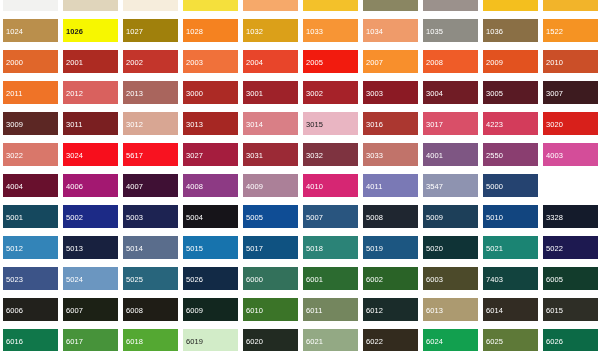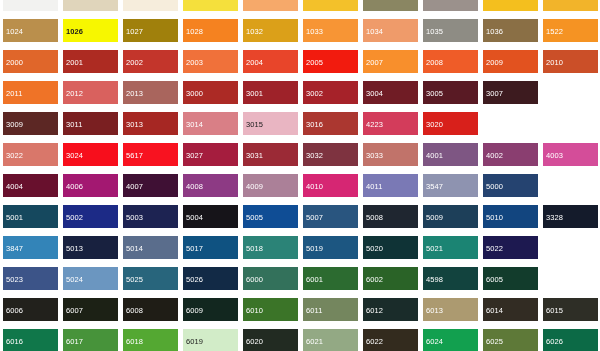--- a/index.html
+++ b/index.html
@@ -199,20 +199,24 @@
       </div>
       <div class="swatch light">
         <span class="chip" style="background: rgb(158, 34, 41);"></span>
         <span class="code">3001</span>
       </div>
       <div class="swatch light">
         <span class="chip" style="background: rgb(166, 34, 41);"></span>
         <span class="code">3002</span>
       </div>
       <div class="swatch light">
+        <span class="chip" style="background: rgb(139, 26, 36);"></span>
+        <span class="code">3003</span>
+      </div>
+      <div class="swatch light">
         <span class="chip" style="background: rgb(112, 28, 37);"></span>
         <span class="code">3004</span>
       </div>
       <div class="swatch light">
         <span class="chip" style="background: rgb(89, 26, 36);"></span>
         <span class="code">3005</span>
       </div>
       <div class="swatch light">
         <span class="chip" style="background: rgb(61, 27, 31);"></span>
         <span class="code">3007</span>
@@ -221,36 +225,44 @@
     <div class="row">
       <div class="swatch light">
         <span class="chip" style="background: rgb(92, 39, 36);"></span>
         <span class="code">3009</span>
       </div>
       <div class="swatch light">
         <span class="chip" style="background: rgb(122, 31, 33);"></span>
         <span class="code">3011</span>
       </div>
       <div class="swatch light">
+        <span class="chip" style="background: rgb(216, 166, 147);"></span>
+        <span class="code">3012</span>
+      </div>
+      <div class="swatch light">
         <span class="chip" style="background: rgb(166, 39, 35);"></span>
         <span class="code">3013</span>
       </div>
       <div class="swatch light">
         <span class="chip" style="background: rgb(217, 127, 134);"></span>
         <span class="code">3014</span>
       </div>
       <div class="swatch dark">
         <span class="chip" style="background: rgb(233, 181, 194);"></span>
         <span class="code">3015</span>
       </div>
       <div class="swatch light">
         <span class="chip" style="background: rgb(171, 55, 48);"></span>
         <span class="code">3016</span>
       </div>
       <div class="swatch light">
+        <span class="chip" style="background: rgb(217, 79, 104);"></span>
+        <span class="code">3017</span>
+      </div>
+      <div class="swatch light">
         <span class="chip" style="background: rgb(211, 60, 91);"></span>
         <span class="code">4223</span>
       </div>
       <div class="swatch light">
         <span class="chip" style="background: rgb(216, 32, 27);"></span>
         <span class="code">3020</span>
       </div>
     </div>
     <div class="row">
       <div class="swatch light">
@@ -280,21 +292,21 @@
       <div class="swatch light">
         <span class="chip" style="background: rgb(193, 115, 106);"></span>
         <span class="code">3033</span>
       </div>
       <div class="swatch light">
         <span class="chip" style="background: rgb(126, 86, 131);"></span>
         <span class="code">4001</span>
       </div>
       <div class="swatch light">
         <span class="chip" style="background: rgb(138, 62, 112);"></span>
-        <span class="code">4002</span>
+        <span class="code">2550</span>
       </div>
       <div class="swatch light">
         <span class="chip" style="background: rgb(212, 77, 153);"></span>
         <span class="code">4003</span>
       </div>
     </div>
     <div class="row">
       <div class="swatch light">
         <span class="chip" style="background: rgb(104, 16, 45);"></span>
         <span class="code">4004</span>
@@ -370,31 +382,35 @@
         <span class="code">5010</span>
       </div>
       <div class="swatch light">
         <span class="chip" style="background: rgb(20, 27, 43);"></span>
         <span class="code">3328</span>
       </div>
     </div>
     <div class="row">
       <div class="swatch light">
         <span class="chip" style="background: rgb(51, 132, 184);"></span>
-        <span class="code">3847</span>
+        <span class="code">5012</span>
       </div>
       <div class="swatch light">
         <span class="chip" style="background: rgb(24, 33, 63);"></span>
         <span class="code">5013</span>
       </div>
       <div class="swatch light">
         <span class="chip" style="background: rgb(90, 109, 140);"></span>
         <span class="code">5014</span>
       </div>
       <div class="swatch light">
+        <span class="chip" style="background: rgb(23, 115, 173);"></span>
+        <span class="code">5015</span>
+      </div>
+      <div class="swatch light">
         <span class="chip" style="background: rgb(15, 82, 129);"></span>
         <span class="code">5017</span>
       </div>
       <div class="swatch light">
         <span class="chip" style="background: rgb(43, 131, 119);"></span>
         <span class="code">5018</span>
       </div>
       <div class="swatch light">
         <span class="chip" style="background: rgb(28, 86, 129);"></span>
         <span class="code">5019</span>
@@ -435,22 +451,26 @@
       </div>
       <div class="swatch light">
         <span class="chip" style="background: rgb(44, 107, 48);"></span>
         <span class="code">6001</span>
       </div>
       <div class="swatch light">
         <span class="chip" style="background: rgb(42, 99, 39);"></span>
         <span class="code">6002</span>
       </div>
       <div class="swatch light">
+        <span class="chip" style="background: rgb(76, 74, 42);"></span>
+        <span class="code">6003</span>
+      </div>
+      <div class="swatch light">
         <span class="chip" style="background: rgb(18, 67, 62);"></span>
-        <span class="code">4598</span>
+        <span class="code">7403</span>
       </div>
       <div class="swatch light">
         <span class="chip" style="background: rgb(18, 60, 44);"></span>
         <span class="code">6005</span>
       </div>
     </div>
     <div class="row">
       <div class="swatch light">
         <span class="chip" style="background: rgb(34, 33, 28);"></span>
         <span class="code">6006</span>

